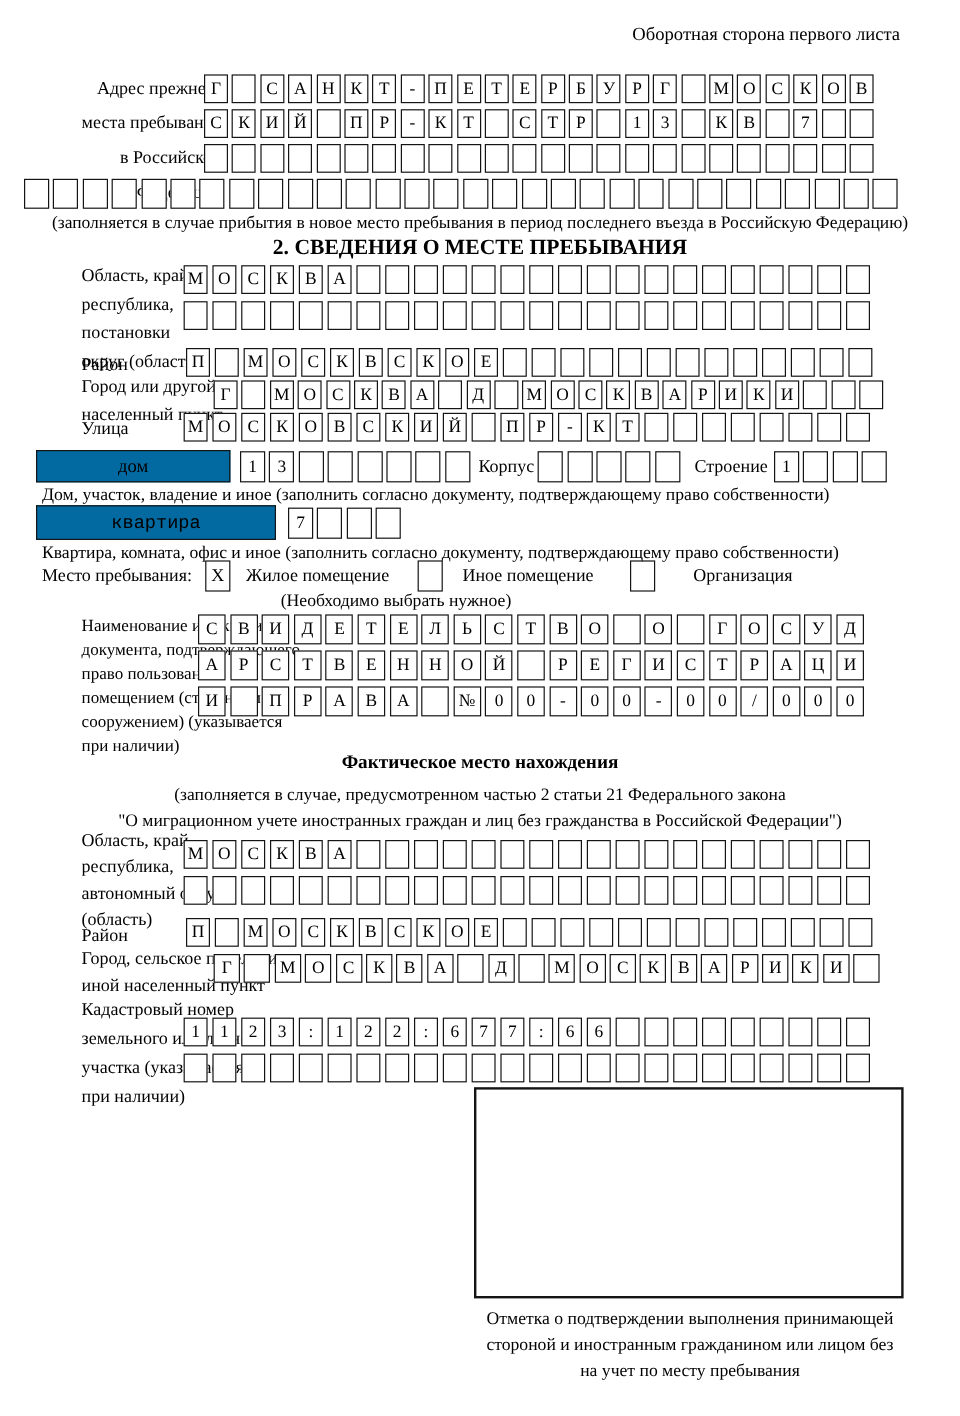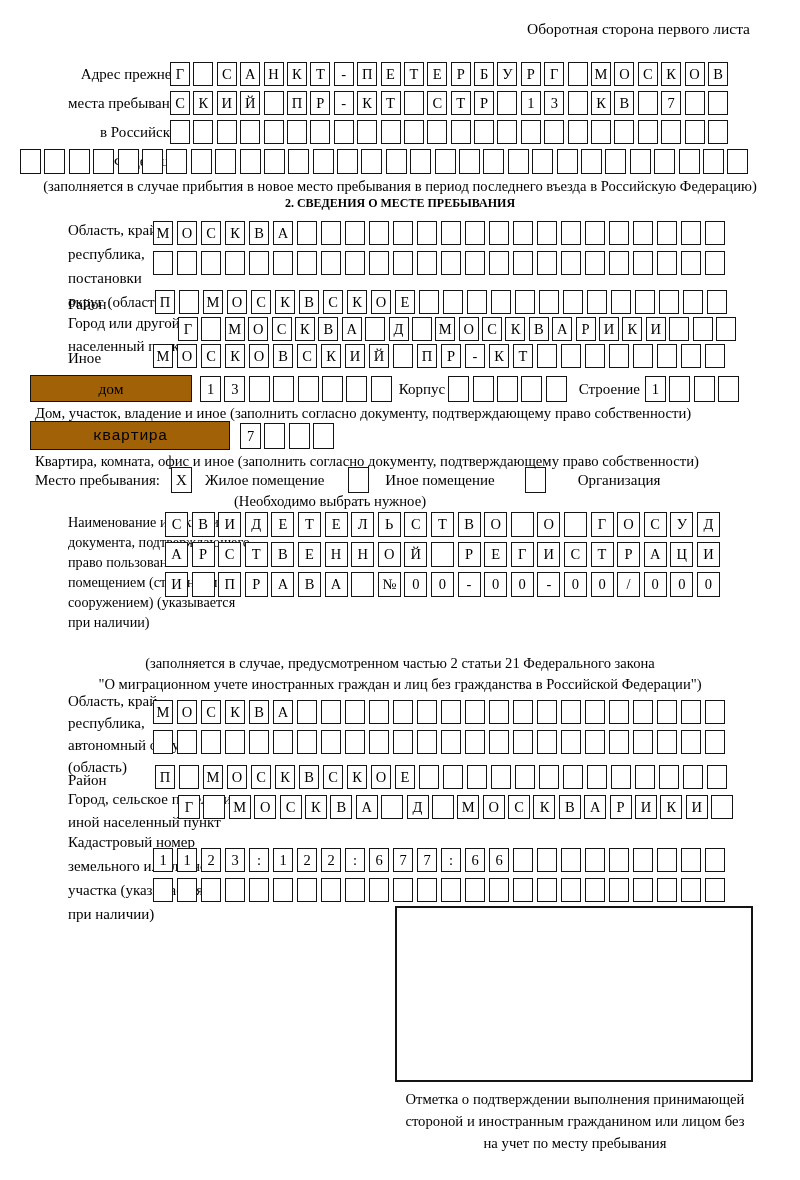--- a/index.html
+++ b/index.html
@@ -15,23 +15,23 @@
   .cells{display:flex;gap:3.4px;}
   .cell{flex:0 0 auto;width:18px;height:22px;border:1.6px solid #141414;
         font-size:14.5px;line-height:22px;text-align:center;background:#fff;}
   .gap4{gap:4px;}
   .w20 .cell{width:20px;}
   .doc{gap:3.6px;} .doc .cell{width:21px;height:23px;line-height:23px;}
   .r30{gap:3.4px;} .r30 .cell{width:19px;height:23px;line-height:23px;}
   .mid .cell{width:19px;height:24px;line-height:24px;}
   .center{left:0;width:800px;text-align:center;}
   .note{font-size:14.6px;line-height:21px;}
-  .title{font-weight:bold;font-size:12px;}
+  .title{font-weight:bold;font-size:18px;}
   .widebox{border:1.7px solid #141414;display:flex;align-items:center;justify-content:center;
-           font-size:15.5px;background:#a16207;box-sizing:border-box;}
+           font-size:15.5px;background:#0369a1;box-sizing:border-box;}
   .checkbox{display:inline-block;width:19px;height:24px;border:1.6px solid #141414;
             text-align:center;line-height:24px;font-size:15px;flex:0 0 auto;}
   .flexrow{display:flex;align-items:center;}
   .cap{font-size:14.7px;}
   .stamp{border:2px solid #141414;background:#fff;}
   .tc{text-align:center;}
 </style>
 </head>
 <body>
 
@@ -270,21 +270,21 @@
       <span class="cell">А</span>
       <span class="cell">Р</span>
       <span class="cell">И</span>
       <span class="cell">К</span>
       <span class="cell">И</span>
       <span class="cell"></span>
       <span class="cell"></span>
       <span class="cell"></span>
     </div>
 
-  <div class="abs lbl" style="left:68px;top:346px;">Иное</div>
+  <div class="abs lbl" style="left:68px;top:346px;">Улица</div>
   <div class="abs cells gap4" style="left:153px;top:344px;">
       <span class="cell">М</span>
       <span class="cell">О</span>
       <span class="cell">С</span>
       <span class="cell">К</span>
       <span class="cell">О</span>
       <span class="cell">В</span>
       <span class="cell">С</span>
       <span class="cell">К</span>
       <span class="cell">И</span>
@@ -428,20 +428,21 @@
       <span class="cell">0</span>
       <span class="cell">-</span>
       <span class="cell">0</span>
       <span class="cell">0</span>
       <span class="cell">/</span>
       <span class="cell">0</span>
       <span class="cell">0</span>
       <span class="cell">0</span>
     </div>
 
+  <div class="abs center title" style="top:627px;font-size:16px;">Фактическое место нахождения</div>
   <div class="abs center note" style="top:653px;">
       <div>(заполняется в случае, предусмотренном частью 2 статьи 21 Федерального закона</div>
       <div>"О миграционном учете иностранных граждан и лиц без гражданства в Российской Федерации")</div>
     </div>
 
   <div class="abs lbl lh22" style="left:68px;top:690px;">
       <div>Область, край,</div>
       <div>республика,</div>
       <div>автономный округ</div>
       <div>(область)</div>

